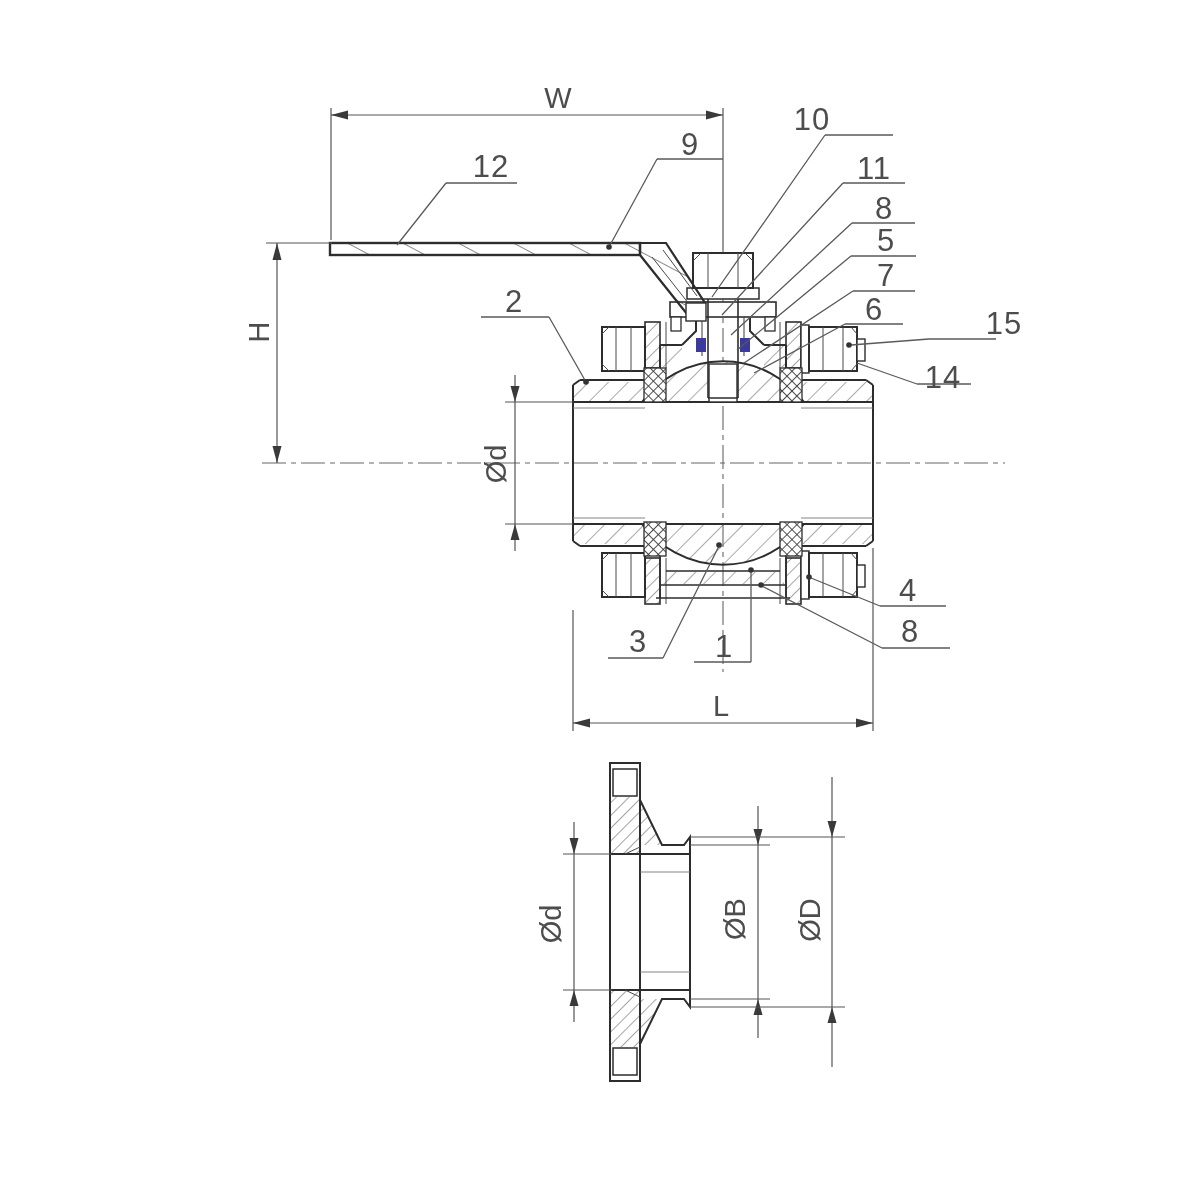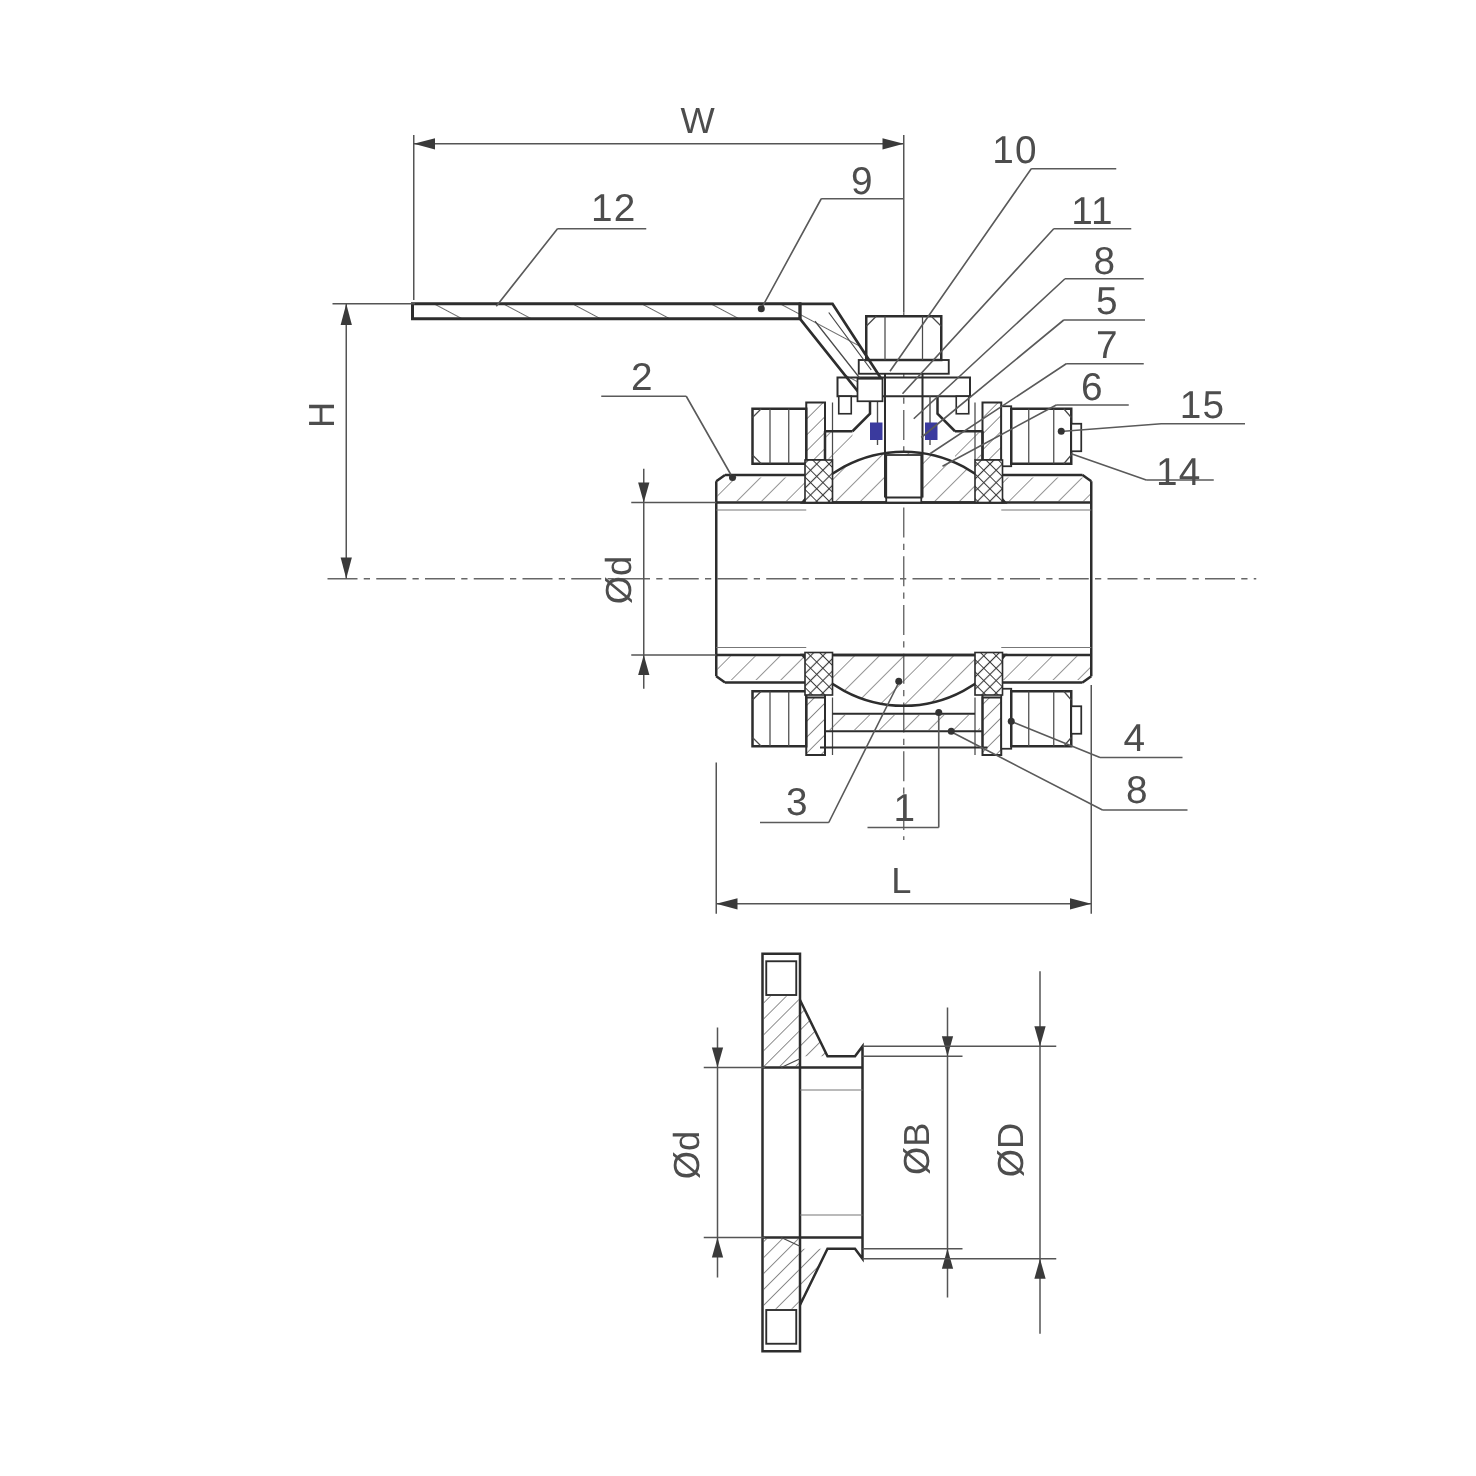--- a/index.html
+++ b/index.html
@@ -181,21 +181,21 @@
 <div class="dim rot" style="left:810px;top:920px">ØD</div>
 
 <div class="lbl" style="left:491px;top:167px">12</div>
 <div class="lbl" style="left:690px;top:145px">9</div>
 <div class="lbl" style="left:812px;top:120px">10</div>
 <div class="lbl" style="left:874px;top:169px">11</div>
 <div class="lbl" style="left:884px;top:209px">8</div>
 <div class="lbl" style="left:886px;top:241px">5</div>
 <div class="lbl" style="left:886px;top:276px">7</div>
 <div class="lbl" style="left:874px;top:310px">6</div>
-<div class="lbl" style="left:962px;top:324px">15</div>
+<div class="lbl" style="left:1004px;top:324px">15</div>
 <div class="lbl" style="left:943px;top:378px">14</div>
 <div class="lbl" style="left:514px;top:302px">2</div>
 <div class="lbl" style="left:638px;top:642px">3</div>
 <div class="lbl" style="left:724px;top:647px">1</div>
 <div class="lbl" style="left:910px;top:632px">8</div>
 <div class="lbl" style="left:908px;top:591px">4</div>
 
 </div>
 
 </body></html>

